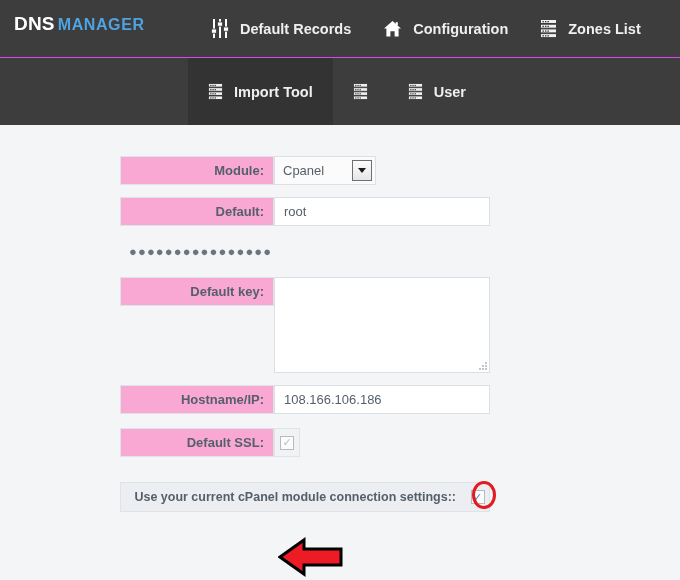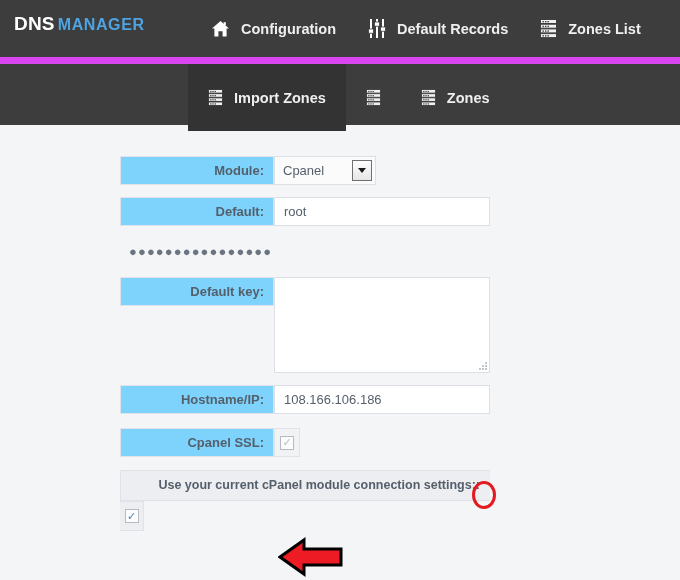--- a/index.html
+++ b/index.html
@@ -22,21 +22,21 @@
     height: 125px;
     position: relative;
     box-sizing: border-box;
   }
   .nav-row {
     height: 57px;
     display: flex;
     align-items: center;
     position: relative;
   }
-  .nav-row.row1 { border-bottom: 7px solid #d946ef; height: 57px; }
+  .nav-row.row1 { border-bottom: 1px solid #d946ef; height: 57px; }
   .nav-row.row2 { height: 67px; align-items: stretch; }
 
   .brand {
     position: absolute;
     left: 14px;
     top: 13px;
     font-size: 19px;
     font-weight: bold;
     letter-spacing: 0.2px;
     white-space: nowrap;
@@ -101,21 +101,21 @@
     width: 370px;
   }
   .row {
     display: flex;
     align-items: flex-start;
     margin-bottom: 12px;
   }
   .lbl {
     width: 154px;
     box-sizing: border-box;
-    background: #7dd3fc;
+    background: #f9a8d4;
     border: 1px solid #dfe2e6;
     color: #555f6b;
     font-size: 13px;
     font-weight: bold;
     text-align: right;
     padding: 6px 9px 6px 6px;
     height: 29px;
     line-height: 16px;
     box-sizing: border-box;
   }
@@ -240,23 +240,22 @@
     font-size: 11px;
     line-height: 1;
   }
   .chk.disabled { color: #b7bcc2; }
   .chk.on { color: #4a7fb5; }
 
   
   .wide-row {
     display: flex;
     align-items: stretch;
-    margin-top: 13px;
-    position: relative;
-    flex-direction: column;
+    margin-top: 25px;
+    position: relative;
   }
   .wide-lbl {
     flex: 1;
     box-sizing: border-box;
     background: #eceef1;
     border: 1px solid #dfe2e6;
     border-right: none;
     color: #555f6b;
     font-size: 12.5px;
     font-weight: bold;
@@ -307,40 +306,40 @@
 
   <div class="nav-row row1">
     <div class="brand">
       <span class="b1">DNS</span><span class="b2">MANAGER</span>
     </div>
 
     <div class="nav-items-1">
 
       <div class="nav-item">
         <span class="icon">
-          <svg width="19" height="18" viewBox="0 0 19 18">
-            <path d="M9.5 1 L18 8.4 L15.6 8.4 L15.6 16.6 L11.6 16.6 L11.6 11.2 L7.4 11.2 L7.4 16.6 L3.4 16.6 L3.4 8.4 L1 8.4 Z" fill="#ffffff"></path>
-            <rect x="12.6" y="2.2" width="2.2" height="3.2" fill="#ffffff"></rect>
-          </svg>
-        </span>
-        <span class="label">Configuration</span>
-      </div>
-
-      <div class="nav-item">
-        <span class="icon">
           <svg width="18" height="19" viewBox="0 0 18 19">
             <rect x="2" y="0" width="2" height="19" fill="#ffffff"></rect>
             <rect x="8" y="0" width="2" height="19" fill="#ffffff"></rect>
             <rect x="14" y="0" width="2" height="19" fill="#ffffff"></rect>
             <rect x="0.5" y="10" width="5" height="4.2" fill="#ffffff" stroke="#3d3d3d" stroke-width="0.8"></rect>
             <rect x="6.5" y="3" width="5" height="4.2" fill="#ffffff" stroke="#3d3d3d" stroke-width="0.8"></rect>
             <rect x="12.5" y="8" width="5" height="4.2" fill="#ffffff" stroke="#3d3d3d" stroke-width="0.8"></rect>
           </svg>
         </span>
         <span class="label">Default Records</span>
+      </div>
+
+      <div class="nav-item">
+        <span class="icon">
+          <svg width="19" height="18" viewBox="0 0 19 18">
+            <path d="M9.5 1 L18 8.4 L15.6 8.4 L15.6 16.6 L11.6 16.6 L11.6 11.2 L7.4 11.2 L7.4 16.6 L3.4 16.6 L3.4 8.4 L1 8.4 Z" fill="#ffffff"></path>
+            <rect x="12.6" y="2.2" width="2.2" height="3.2" fill="#ffffff"></rect>
+          </svg>
+        </span>
+        <span class="label">Configuration</span>
       </div>
 
       <div class="nav-item">
         <span class="icon">
           <svg width="17" height="19" viewBox="0 0 17 19">
             <rect x="0.5" y="0.5" width="16" height="4" fill="#f0f0f0" stroke="#3d3d3d" stroke-width="1"></rect>
             <rect x="0.5" y="5.2" width="16" height="4" fill="#f0f0f0" stroke="#3d3d3d" stroke-width="1"></rect>
             <rect x="0.5" y="9.9" width="16" height="4" fill="#f0f0f0" stroke="#3d3d3d" stroke-width="1"></rect>
             <rect x="0.5" y="14.6" width="16" height="4" fill="#f0f0f0" stroke="#3d3d3d" stroke-width="1"></rect>
             <rect x="2.5" y="2" width="1.4" height="1.4" fill="#3d3d3d"></rect>
@@ -380,21 +379,21 @@
             <rect x="5" y="6.7" width="1.4" height="1.4" fill="#333333"></rect>
             <rect x="7.5" y="6.7" width="1.4" height="1.4" fill="#333333"></rect>
             <rect x="2.5" y="11.4" width="1.4" height="1.4" fill="#333333"></rect>
             <rect x="5" y="11.4" width="1.4" height="1.4" fill="#333333"></rect>
             <rect x="7.5" y="11.4" width="1.4" height="1.4" fill="#333333"></rect>
             <rect x="2.5" y="16.1" width="1.4" height="1.4" fill="#333333"></rect>
             <rect x="5" y="16.1" width="1.4" height="1.4" fill="#333333"></rect>
             <rect x="7.5" y="16.1" width="1.4" height="1.4" fill="#333333"></rect>
           </svg>
         </span>
-        <span class="label">Import Zones</span>
+        <span class="label">Import Tool</span>
       </div>
 
       <div class="nav-item">
         <span class="icon">
           <svg width="15" height="17" viewBox="0 0 17 19">
             <rect x="0.5" y="0.5" width="16" height="4" fill="#f0f0f0" stroke="#3d3d3d" stroke-width="1"></rect>
             <rect x="0.5" y="5.2" width="16" height="4" fill="#f0f0f0" stroke="#3d3d3d" stroke-width="1"></rect>
             <rect x="0.5" y="9.9" width="16" height="4" fill="#f0f0f0" stroke="#3d3d3d" stroke-width="1"></rect>
             <rect x="0.5" y="14.6" width="16" height="4" fill="#f0f0f0" stroke="#3d3d3d" stroke-width="1"></rect>
             <rect x="2.5" y="2" width="1.4" height="1.4" fill="#3d3d3d"></rect>
@@ -427,21 +426,21 @@
             <rect x="5" y="6.7" width="1.4" height="1.4" fill="#3d3d3d"></rect>
             <rect x="7.5" y="6.7" width="1.4" height="1.4" fill="#3d3d3d"></rect>
             <rect x="2.5" y="11.4" width="1.4" height="1.4" fill="#3d3d3d"></rect>
             <rect x="5" y="11.4" width="1.4" height="1.4" fill="#3d3d3d"></rect>
             <rect x="7.5" y="11.4" width="1.4" height="1.4" fill="#3d3d3d"></rect>
             <rect x="2.5" y="16.1" width="1.4" height="1.4" fill="#3d3d3d"></rect>
             <rect x="5" y="16.1" width="1.4" height="1.4" fill="#3d3d3d"></rect>
             <rect x="7.5" y="16.1" width="1.4" height="1.4" fill="#3d3d3d"></rect>
           </svg>
         </span>
-        <span class="label">Zones</span>
+        <span class="label">User</span>
       </div>
 
     </div>
   </div>
 </div>
 
 <div class="content">
 
   <div class="form">
 
@@ -488,21 +487,21 @@
     </div>
 
     <div class="row" style="">
       <div class="lbl">Hostname/IP:</div>
       <div class="fld">
         <input class="txt" type="text" value="108.166.106.186" style="">
       </div>
     </div>
 
     <div class="row" style="margin-top:14px;">
-      <div class="lbl">Cpanel SSL:</div>
+      <div class="lbl">Default SSL:</div>
       <div class="fld" style="flex:0 0 auto;">
         <div class="chkcell" style="margin-top:0;height:29px;width:26px;">
           <span class="chk disabled">✓</span>
         </div>
       </div>
     </div>
 
     <div class="wide-row">
       <div class="wide-lbl">Use your current cPanel module connection settings::</div>
       <div class="wide-chk">

